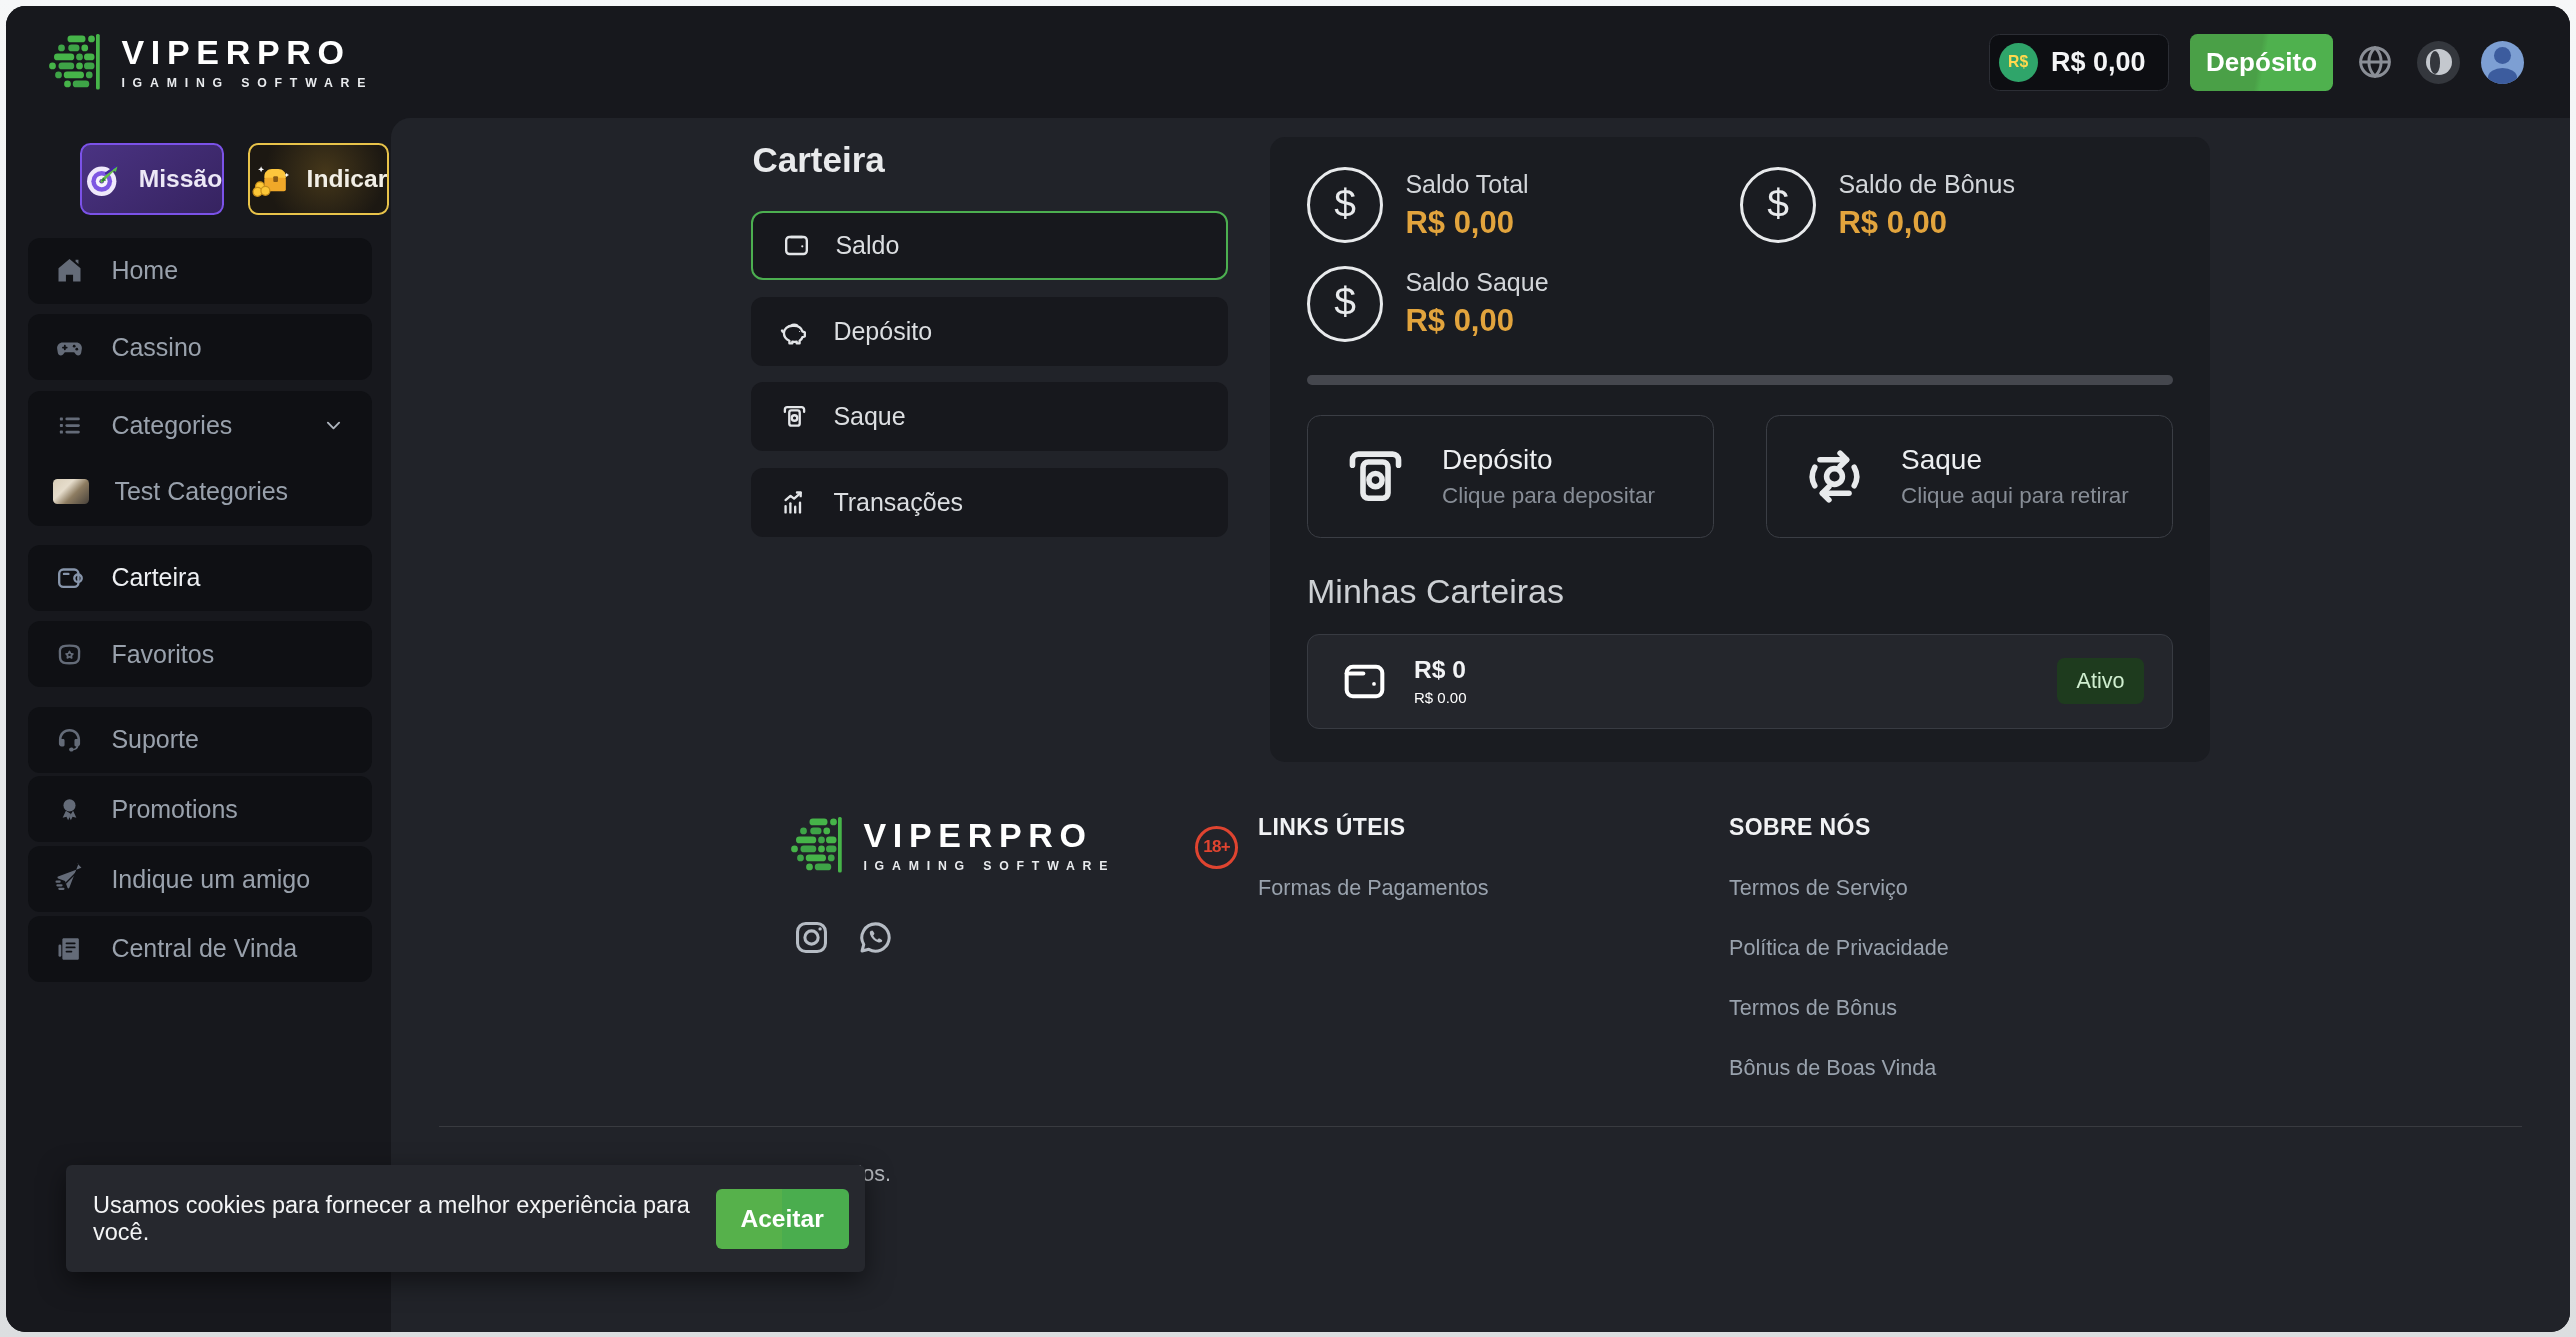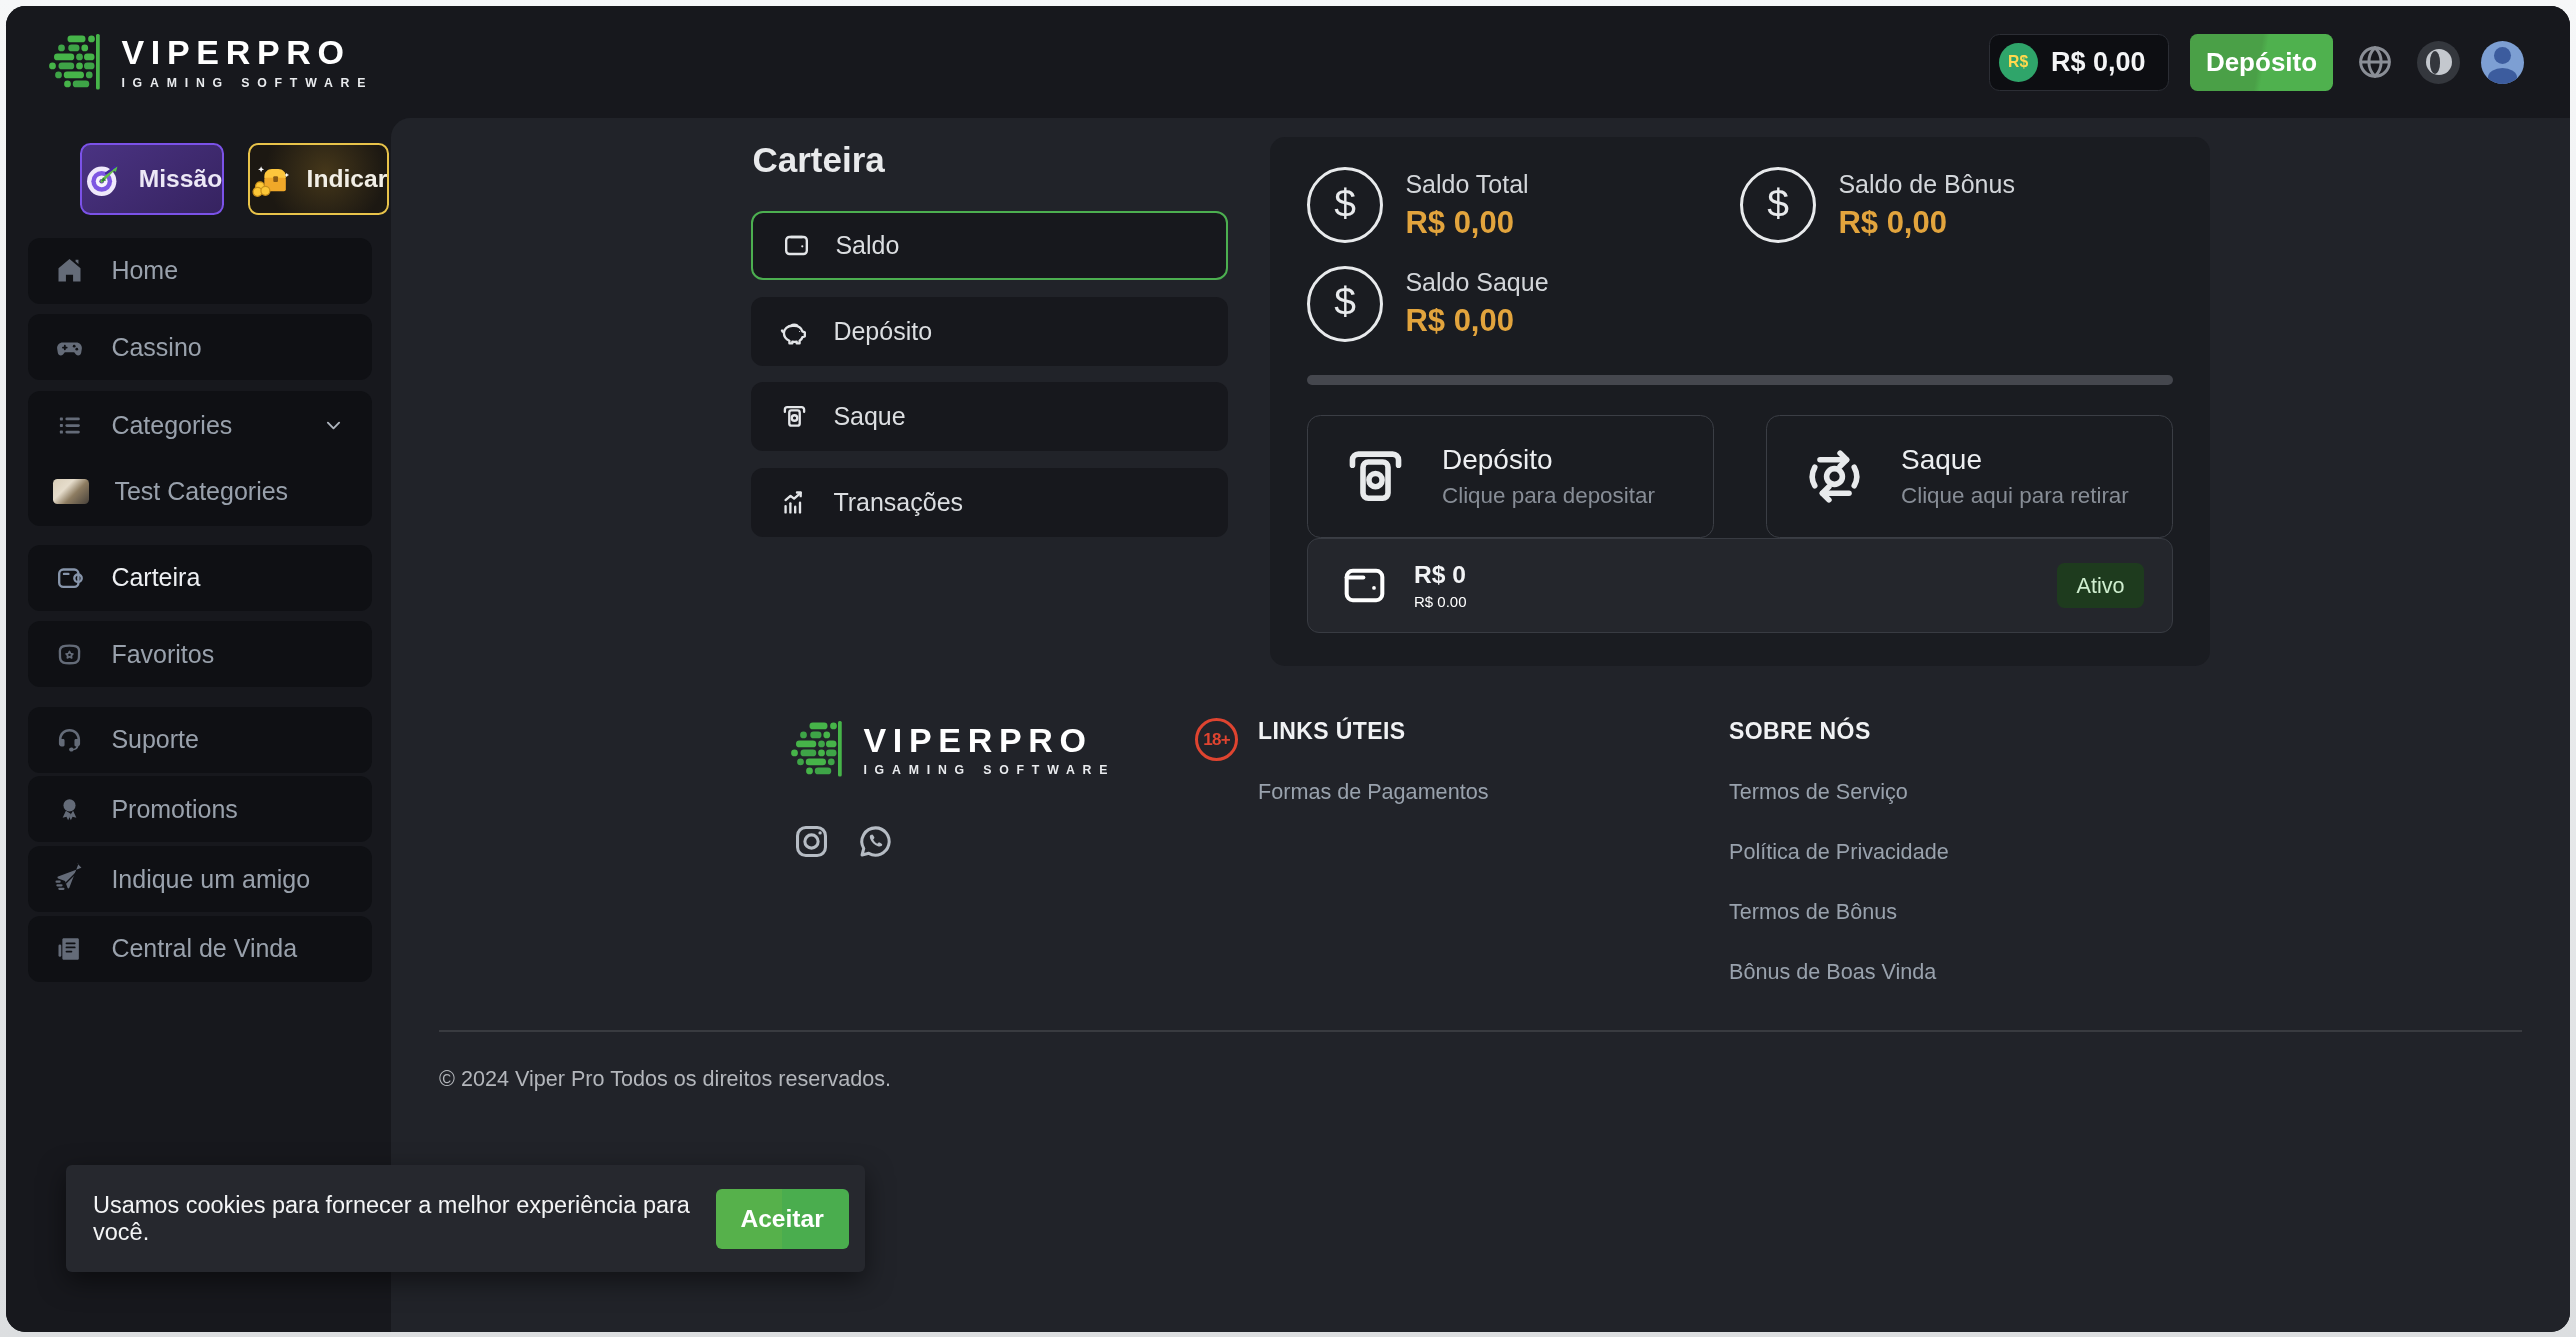--- a/index.html
+++ b/index.html
@@ -80,21 +80,21 @@
 
   
   footer { margin-top:52px; }
   .footer-cols { width:1459px; margin:0 auto; display:grid; grid-template-columns:507px 471px 1fr; }
   .fcol1 { padding-left:39px; }
   .footer .logo-name { font-size:34px; }
   .site-name { font-size:28px; color:#c9ccd0; margin-top:34px; }
   .socials { display:flex; gap:21px; margin-top:39px; color:#b6bcc4; }
   .social-icon { width:43px; height:43px; cursor:pointer; }
   .fcol2 { position:relative; }
-  .age-badge { position:absolute; left:-63px; top:0px; width:43px; height:43px; border:3.7px solid #df4430; border-radius:50%; color:#df4430; display:grid; place-items:center; font-size:17px; font-weight:700; letter-spacing:-0.7px; }
+  .age-badge { position:absolute; left:-63px; top:12px; width:43px; height:43px; border:3.7px solid #df4430; border-radius:50%; color:#df4430; display:grid; place-items:center; font-size:17px; font-weight:700; letter-spacing:-0.7px; }
   .fcol-title { font-size:23px; font-weight:700; color:#f1f2f4; letter-spacing:0.4px; }
   .flink { font-size:21.6px; color:#99a2ad; margin-top:34px; cursor:pointer; width:fit-content; }
   .fcol3 .flink { }
   .fcol3 .flink:first-of-type { margin-top:34px; }
   .divider { height:1.5px; background:#393b40; margin:45px 48px 0; }
   .copyright { margin:34px 0 0 48px; font-size:21.6px; color:#b3b6bb; }
 
   
   .cookie-banner { position:absolute; left:60px; bottom:60px; width:799px; height:107px; background:#26282e; border-radius:6px; box-shadow:0 9px 27px rgba(0,0,0,.5); display:flex; align-items:center; padding:0 16.4px 0 27px; gap:19.4px; z-index:40; }
   .cookie-text { font-size:23.5px; color:#f3f4f5; flex:1; }
@@ -406,20 +406,21 @@
                 <path d="M6 9.2a5.8 5.8 0 0 0 0 5.6"></path>
                     <path d="M18 9.2a5.8 5.8 0 0 1 0 5.6"></path>
               </svg>
               <div>
                 <div class="action-title">Saque</div>
                 <div class="action-sub">Clique aqui para retirar</div>
               </div>
             </div>
           </div>
 
+          <h2>Minhas Carteiras</h2>
 
           <div class="wallet-row">
             <svg class="wicon stroke" viewBox="0 0 24 24" stroke-width="1.9">
               <rect x="4.5" y="5.8" width="15" height="12.4" rx="2.6"></rect>
               <circle cx="16" cy="13" r="0.8" fill="currentColor" stroke="none"></circle>
               <path d="M4.5 8.6h7"></path>
             </svg>
             <div>
               <div class="wr-amount">R$ 0</div>
               <div class="wr-sub">R$ 0.00</div>

